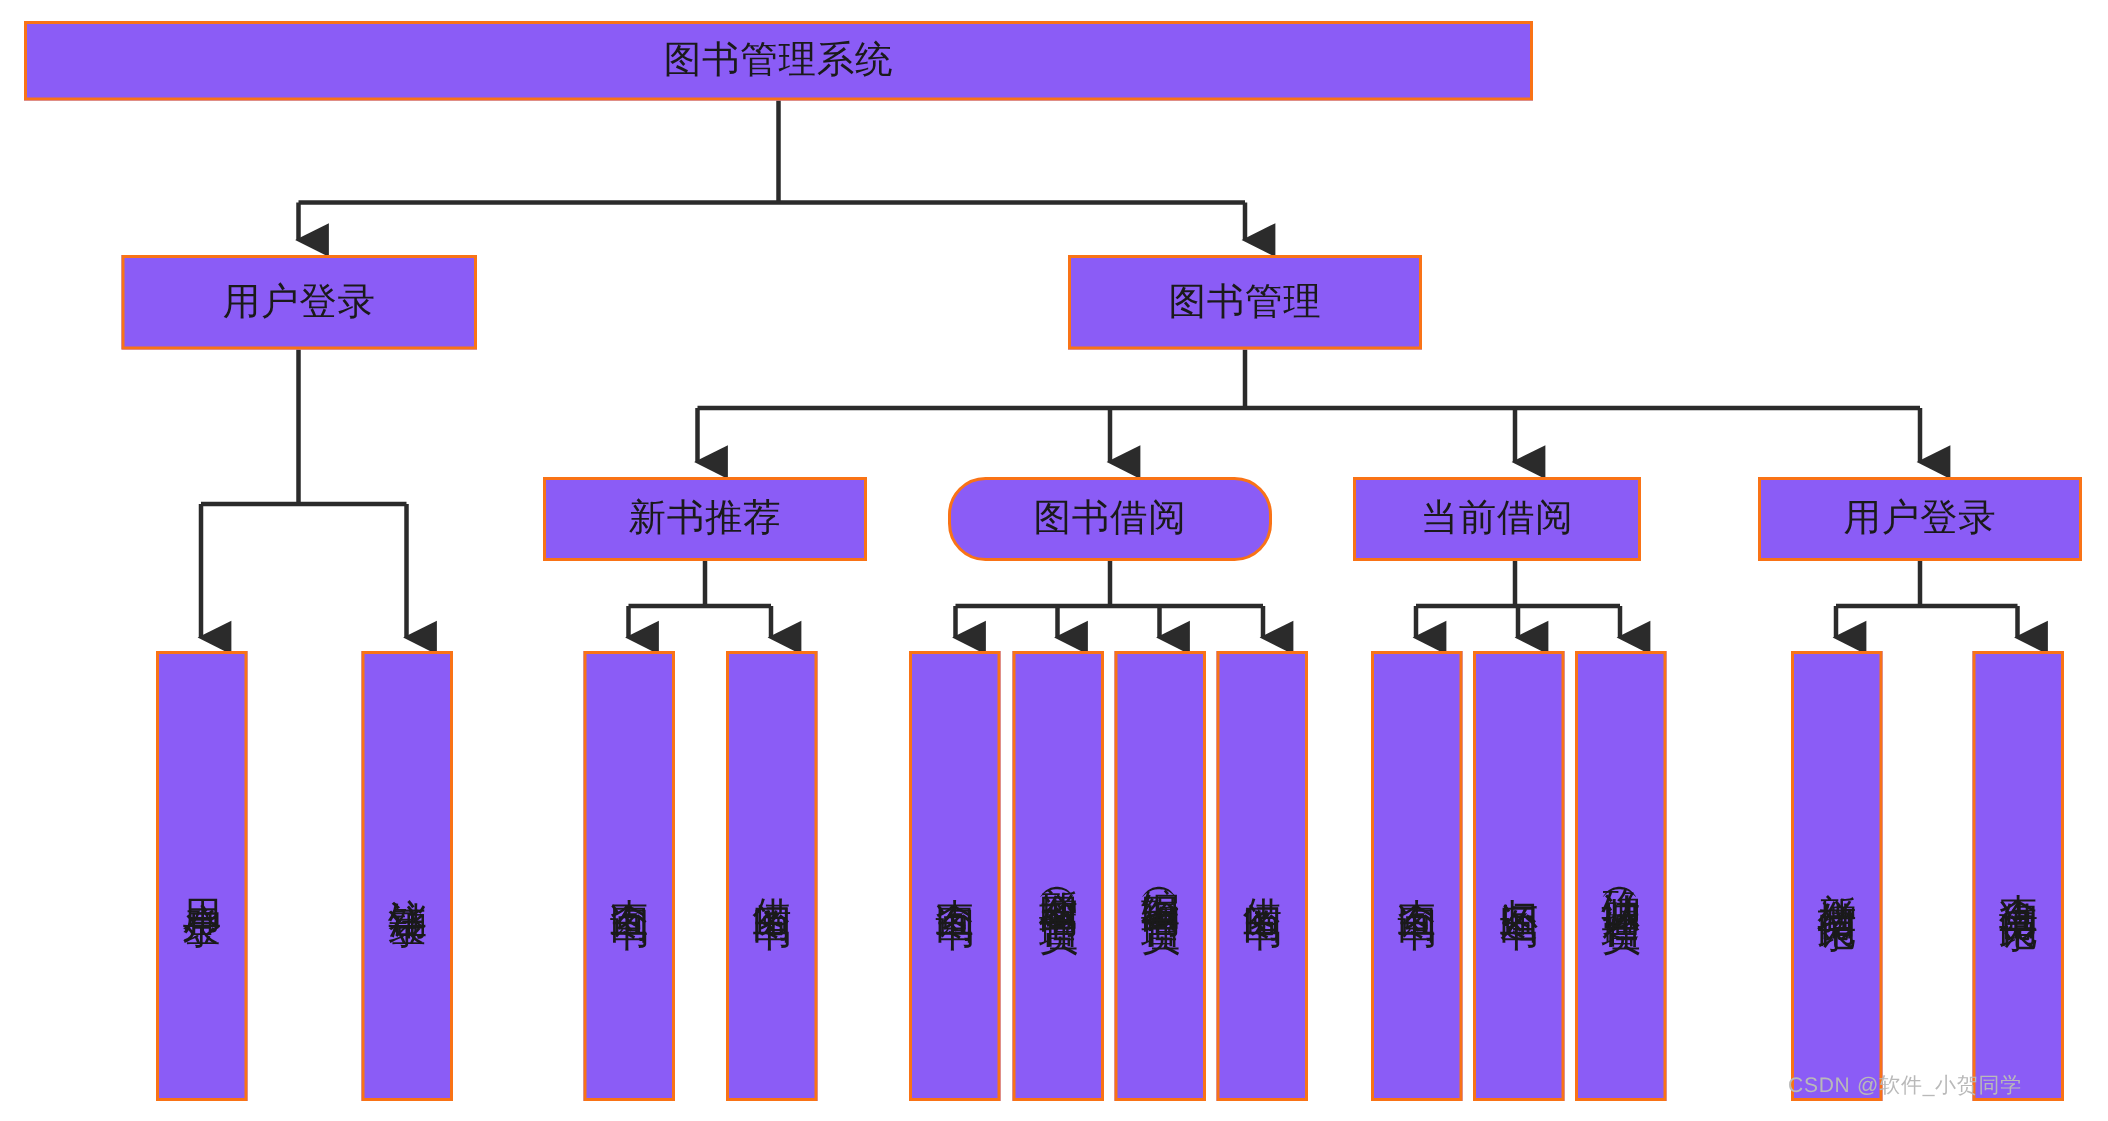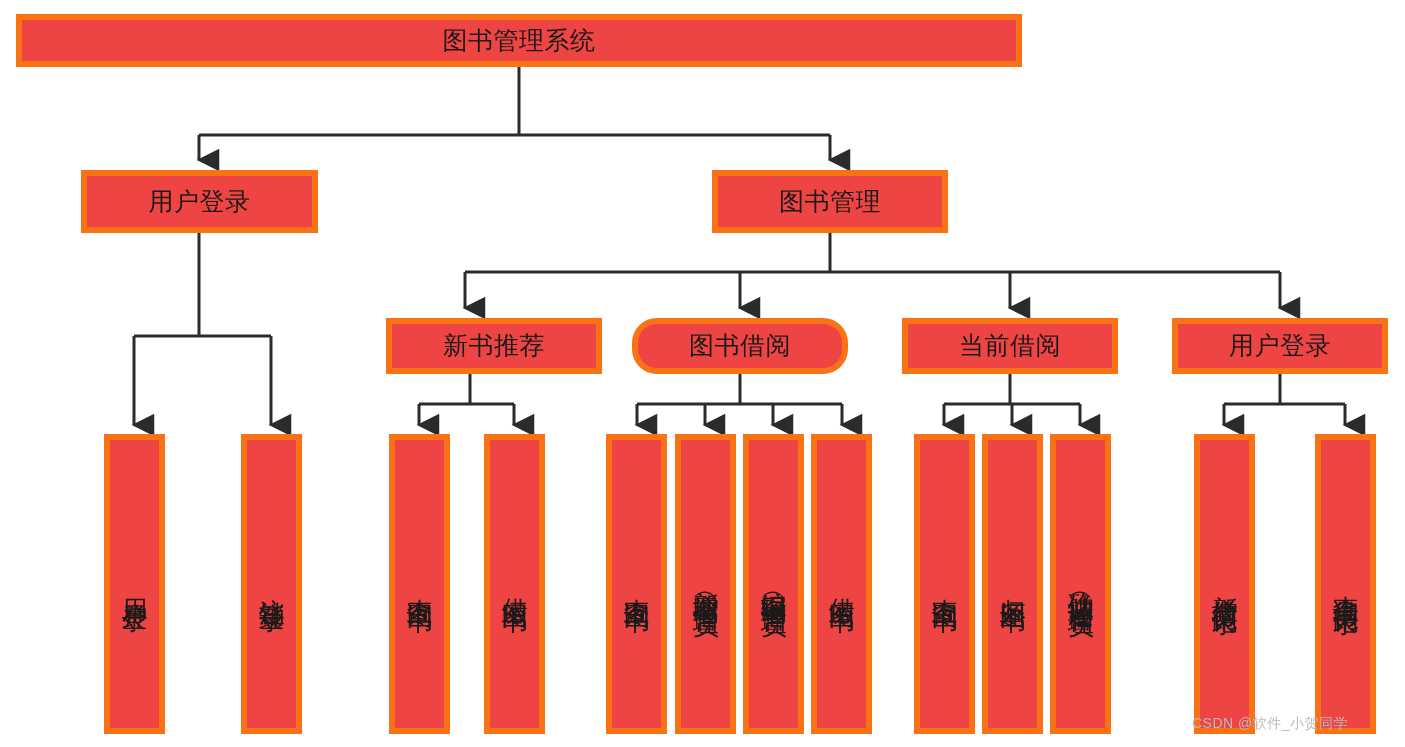--- a/index.html
+++ b/index.html
@@ -20,22 +20,22 @@
   #edges {
     position: absolute;
     left: 0;
     top: 0;
     width: 1405px;
     height: 747px;
   }
   .node {
     position: absolute;
     box-sizing: border-box;
-    background: #ef4444;
-    border: 6px solid #f97316;
+    background: #8b5cf6;
+    border: 2px solid #f97316;
     display: flex;
     align-items: center;
     justify-content: center;
     color: #1a1a1a;
     z-index: 2;
   }
   .node-label {
     line-height: 1.02;
     letter-spacing: 0.5px;
     white-space: nowrap;
@@ -130,29 +130,29 @@
   </div>
 
   <div class="node horiz" style="left:81px; top:170px; width:237px; height:63px;">
     <span class="node-label">用户登录</span>
   </div>
 
   <div class="node horiz" style="left:712px; top:170px; width:236px; height:63px;">
     <span class="node-label">图书管理</span>
   </div>
 
-  <div class="node horiz" style="left:362px; top:318px; width:216px; height:56px;margin-left:24px;">
+  <div class="node horiz" style="left:362px; top:318px; width:216px; height:56px;">
     <span class="node-label">新书推荐</span>
   </div>
 
   <div class="node horiz" style="left:632px; top:318px; width:216px; height:56px;border-radius:25px;">
     <span class="node-label">图书借阅</span>
   </div>
 
-  <div class="node horiz" style="left:902px; top:318px; width:216px; height:56px;">
+  <div class="node horiz" style="left:902px; top:318px; width:192px; height:56px;">
     <span class="node-label">当前借阅</span>
   </div>
 
   <div class="node horiz" style="left:1172px; top:318px; width:216px; height:56px;">
     <span class="node-label">用户登录</span>
   </div>
 
   <div class="node vert" style="left:104px; top:434px; width:61px; height:300px;">
     <span class="node-label">用户登录</span>
   </div>

